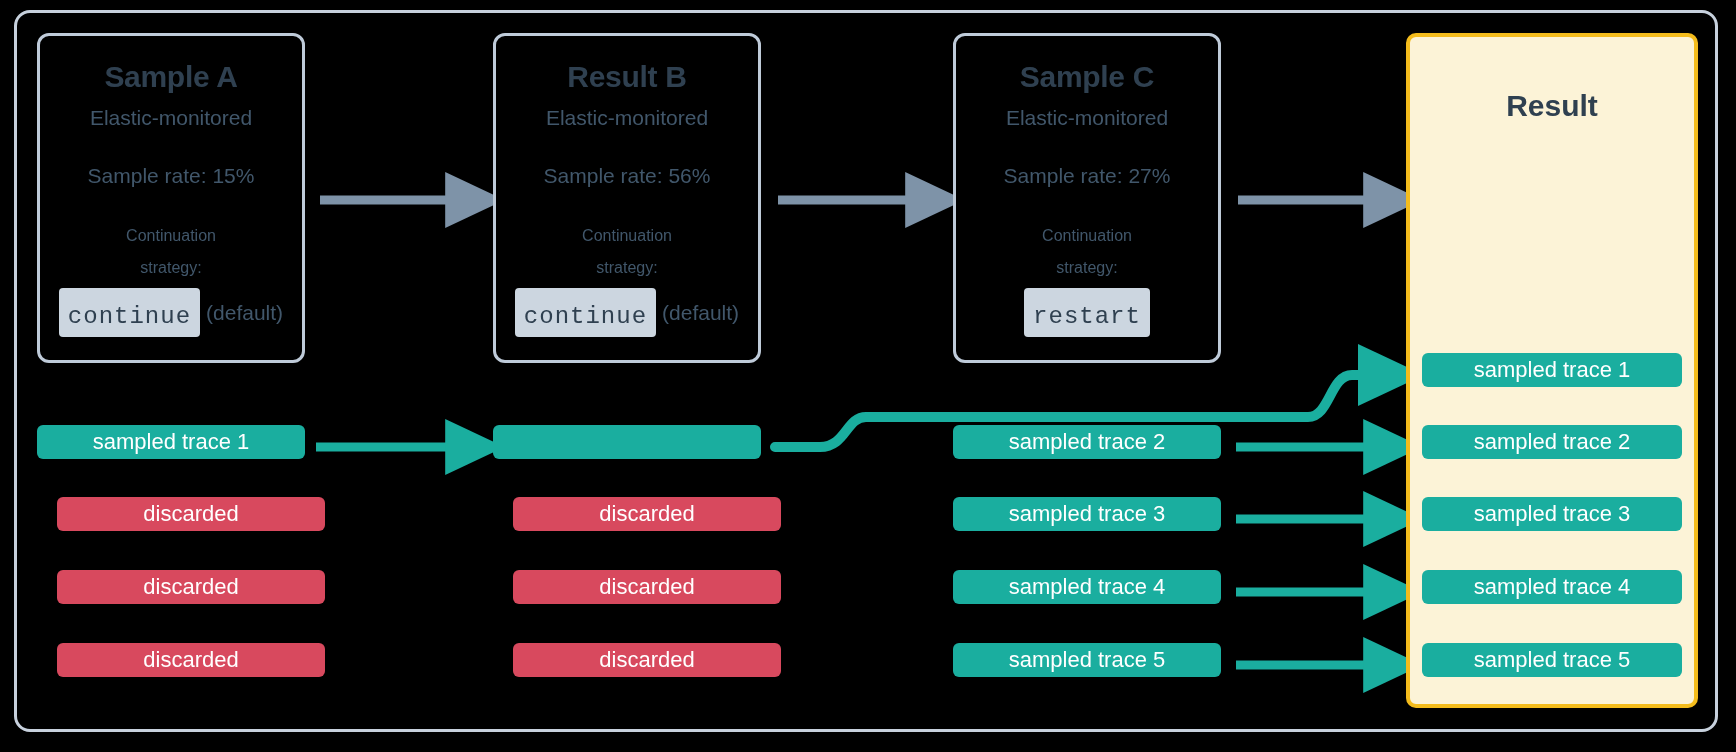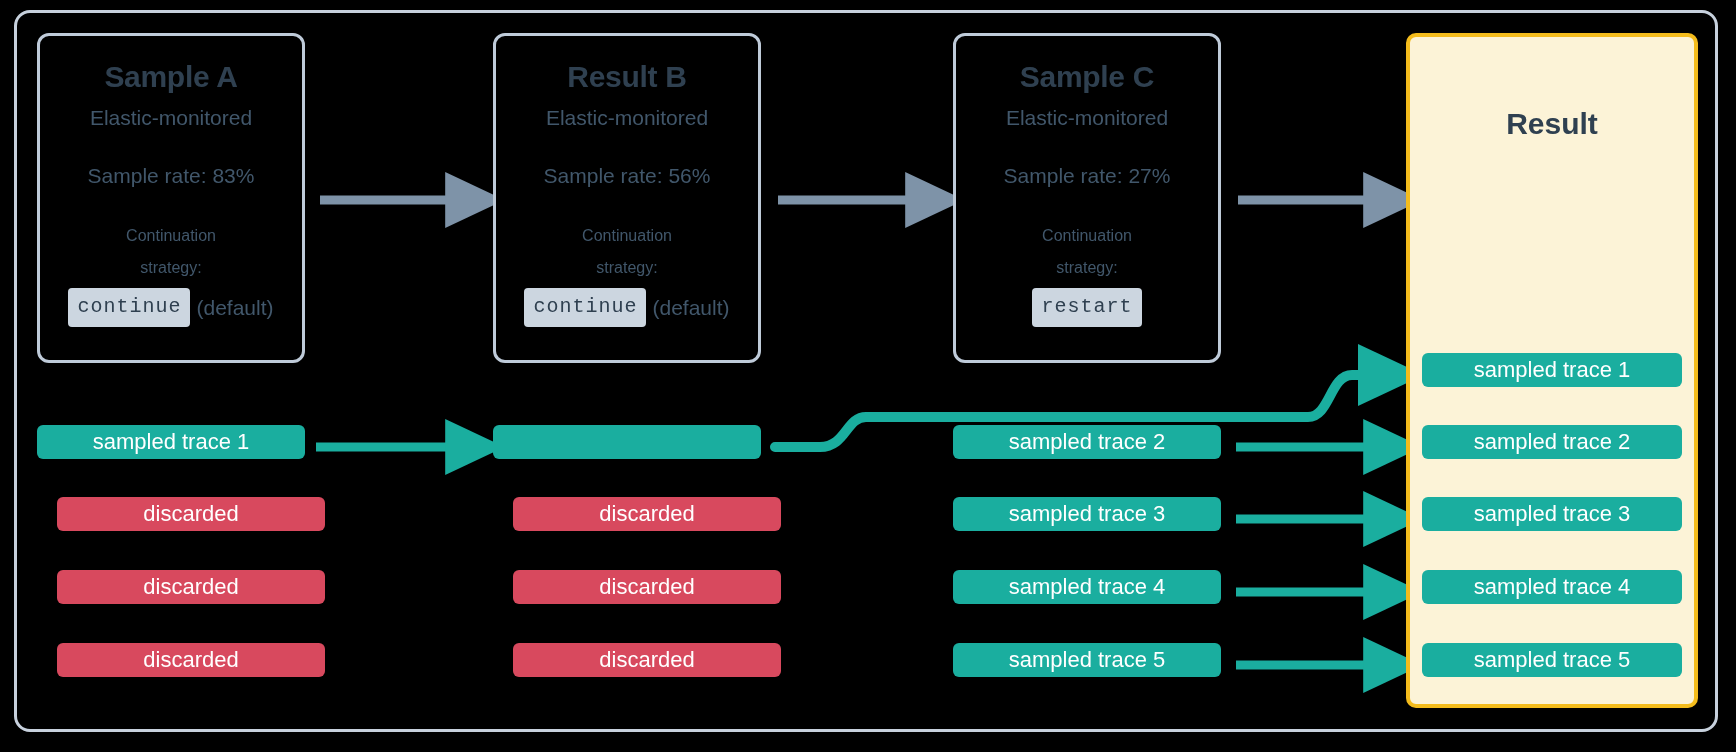--- a/index.html
+++ b/index.html
@@ -79,45 +79,45 @@
   .svc-strategy-line {
     margin-top: 4px;
     font-size: 21px;
     color: #41576b;
     line-height: 32px;
     white-space: nowrap;
   }
   .code-chip {
     display: inline-block;
     font-family: "Liberation Mono", monospace;
-    font-size: 20px;
+    font-size: 24px;
     color: #2f4050;
     background: #ccd6e0;
     border-radius: 4px;
-    padding: 3px 9px 4px 9px;
+    padding: 13px 9px 4px 9px;
     letter-spacing: 1px;
     vertical-align: middle;
   }
   .default-note { vertical-align: middle; margin-left: 6px; }
 
   
   .result-panel {
     position: absolute;
     left: 1406px;
     top: 33px;
     width: 292px;
     height: 675px;
     background: #fcf3d7;
     border: 4px solid #f4bc1c;
     border-radius: 10px;
     box-sizing: border-box;
   }
   .result-title {
     position: absolute;
-    top: 70px;
+    top: 52px;
     left: 0;
     width: 100%;
     text-align: center;
     font-size: 30px;
     font-weight: bold;
     color: #2f4050;
   }
 
   
   .chip {
@@ -207,21 +207,21 @@
     </g>
   </svg>
 
   <div class="result-panel">
     <div class="result-title">Result</div>
   </div>
 
   <div class="service-card svc-a">
     <div class="svc-title">Sample A</div>
     <div class="svc-sub">Elastic-monitored</div>
-    <div class="svc-rate">Sample rate: 83%</div>
+    <div class="svc-rate">Sample rate: 15%</div>
     <div class="svc-strategy-label">Continuation</div>
     <div class="svc-strategy-label" style="margin-top:0">strategy:</div>
     <div class="svc-strategy-line">
       <span class="code-chip">continue</span><span class="default-note">(default)</span>
     </div>
   </div>
 
   <div class="service-card svc-b">
     <div class="svc-title">Result B</div>
     <div class="svc-sub">Elastic-monitored</div>

